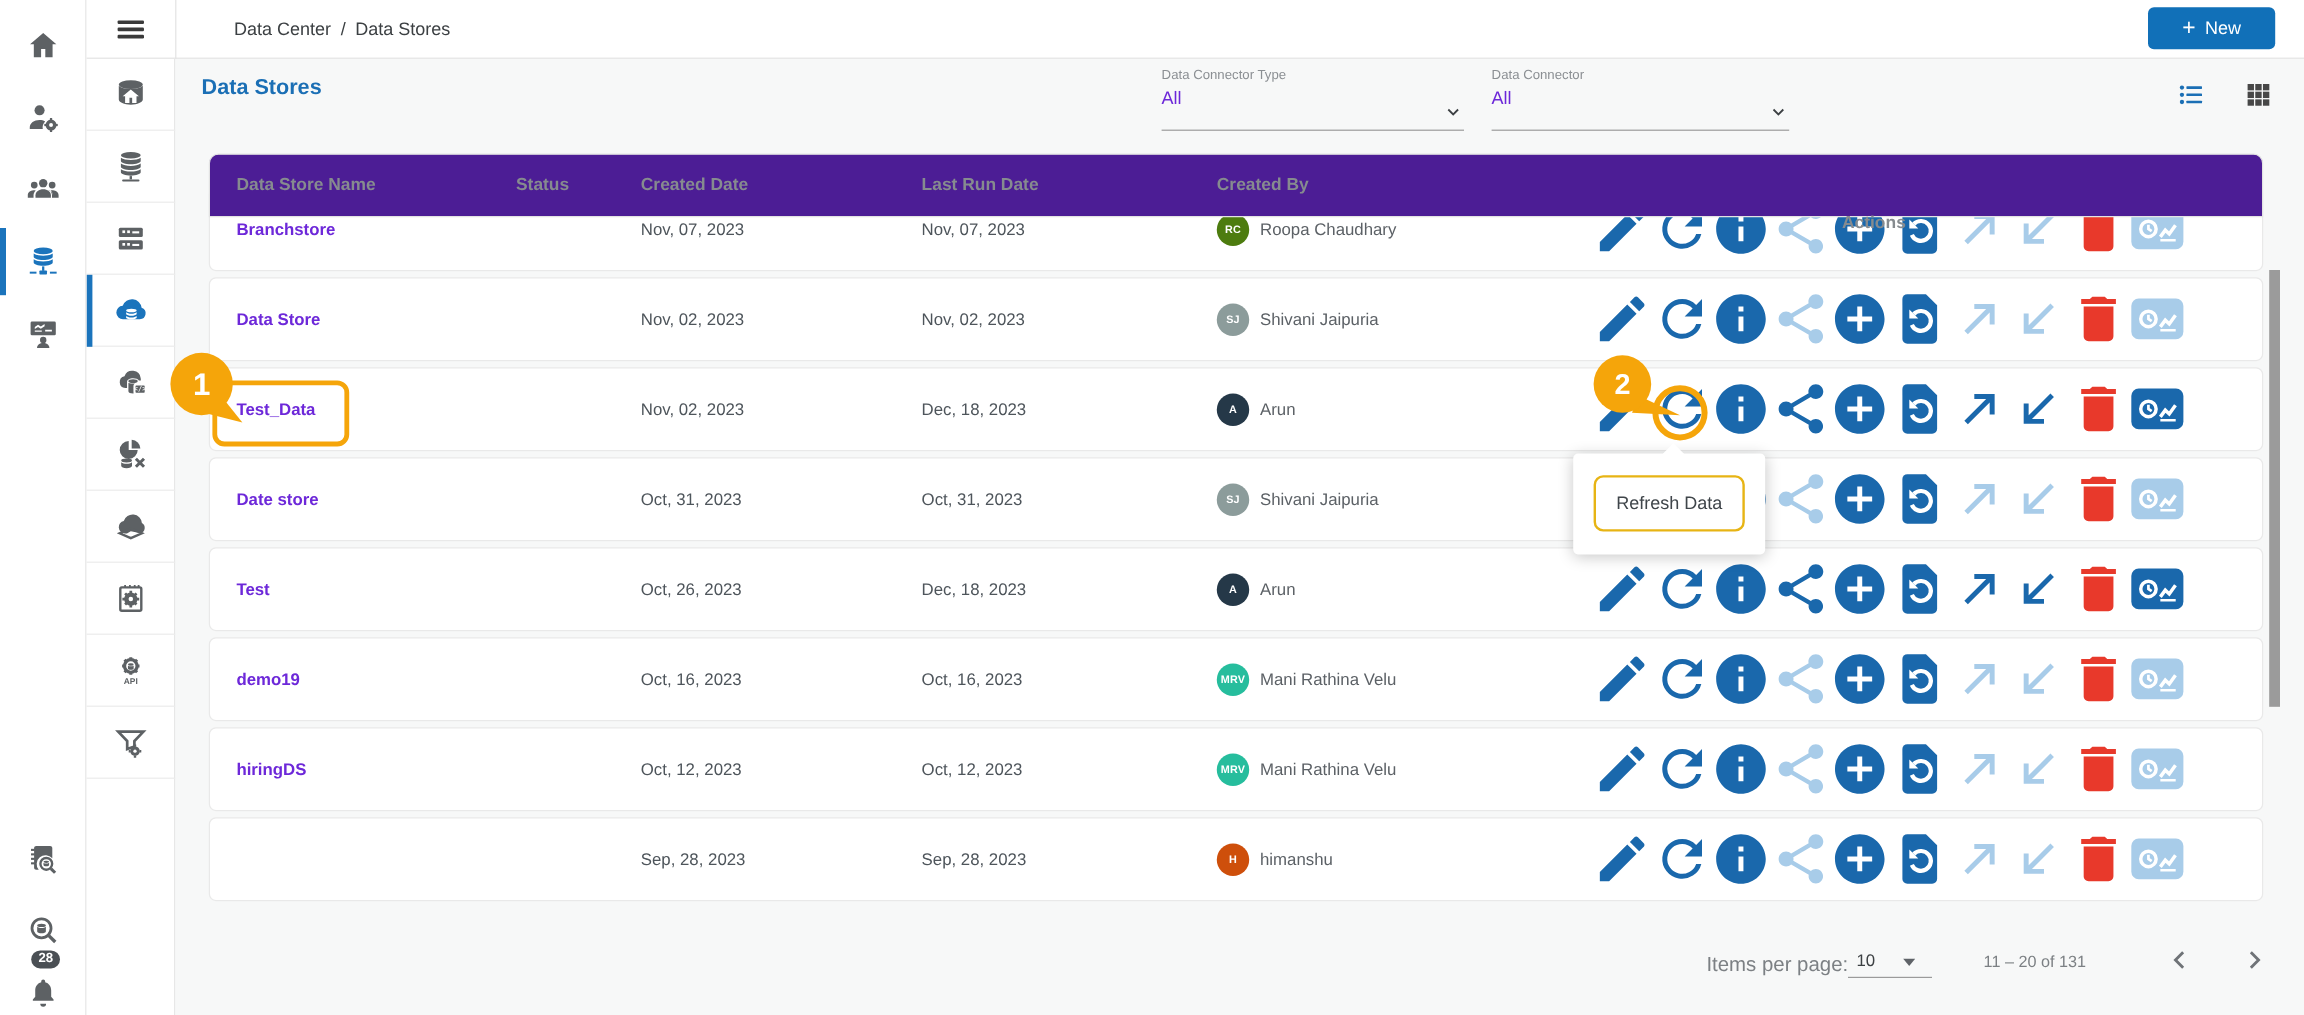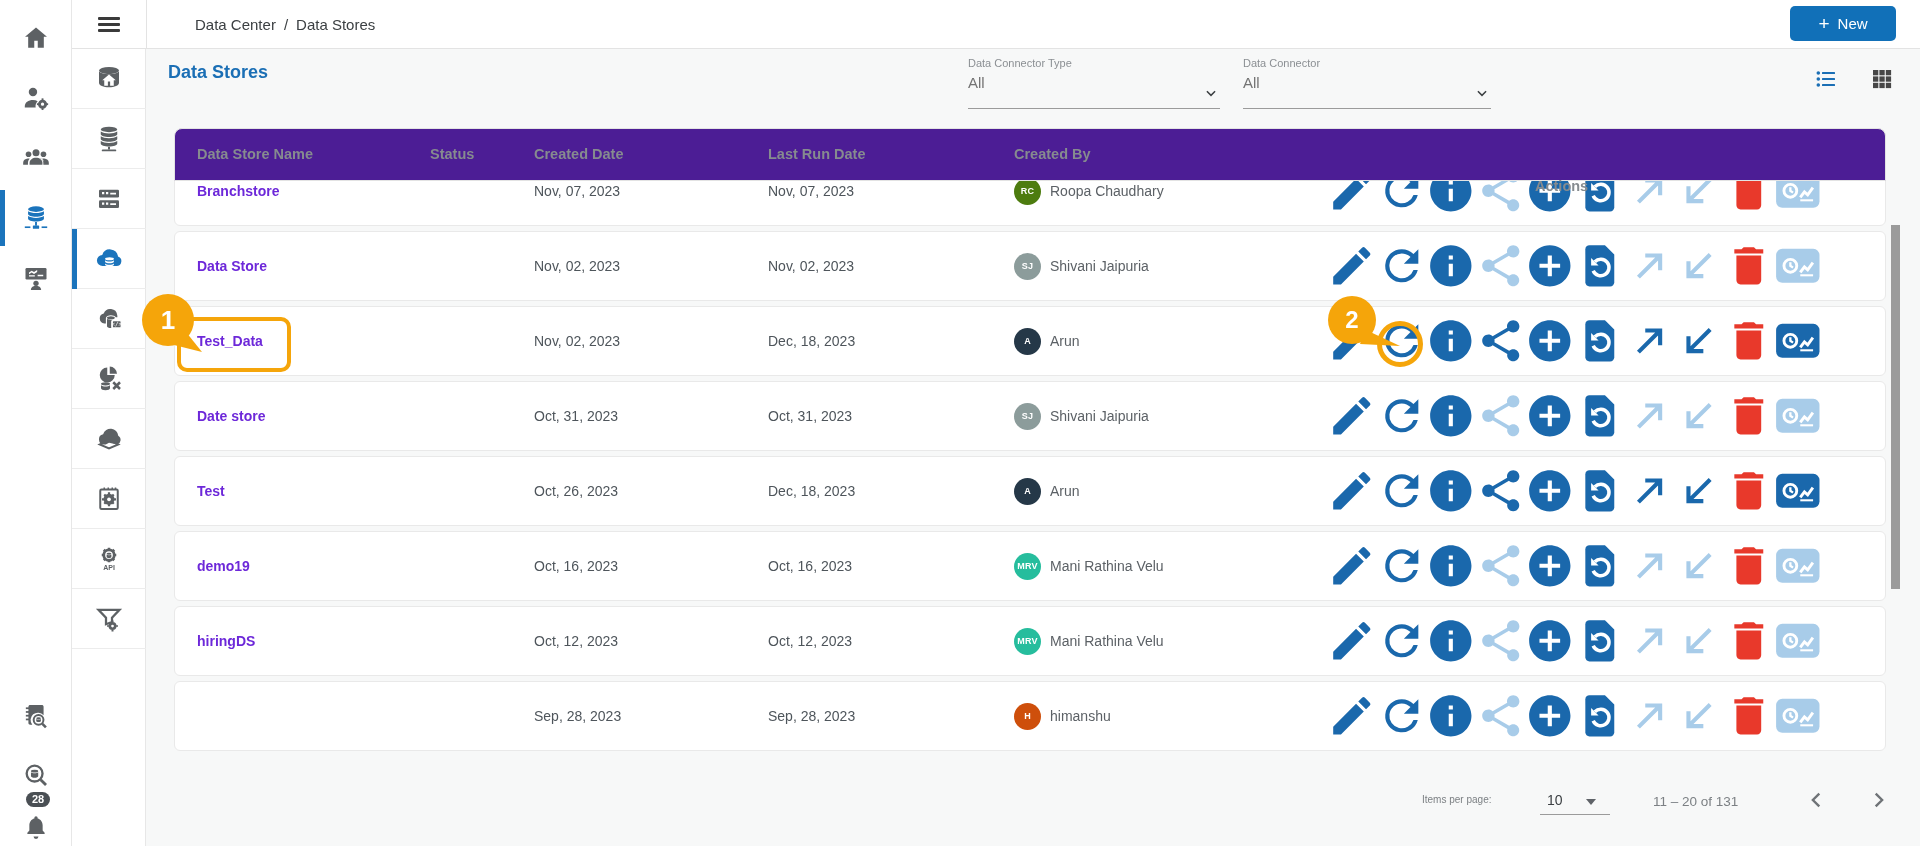--- a/index.html
+++ b/index.html
@@ -41,21 +41,21 @@
   .ssb-item.active .icon { color:#1b74bc; }
   .ssb-item.active::before { content:""; position:absolute; left:0; top:0; width:5px; height:60px;
     background:#1b74bc; }
 
   
   .content { position:absolute; left:146px; top:49px; width:1774px; height:797px; background:#f7f8f8; }
   .page-title { position:absolute; left:22px; top:13px; font-size:18px; font-weight:bold; color:#1b6fb5; }
 
   .filter { position:absolute; top:8px; height:52px; border-bottom:1px solid #9b9b9b; cursor:pointer; }
   .filter .flabel { font-size:11px; color:#8b8f93; }
-  .filter .fvalue { font-size:15px; color:#737373; margin-top:5px; }
+  .filter .fvalue { font-size:15px; color:#6d28d9; margin-top:5px; }
   .filter .chev { position:absolute; right:2px; bottom:8px; width:14px; height:14px; }
   .searchbox { position:absolute; top:24px; height:36px; border-bottom:1px solid #9b9b9b; }
   .searchbox .placeholder { font-size:15px; color:#9aa0a6; padding-top:6px; display:block; }
   .searchbox .mag { position:absolute; right:2px; top:4px; width:20px; height:20px; }
   .view-icon { position:absolute; top:18px; width:24px; height:24px; cursor:pointer; }
 
   
   .tbl-header { position:absolute; left:28px; top:79px; width:1712px; height:53px; background:#4c1d95;
     border:1px solid #e3e3e3; border-radius:8px 8px 0 0; z-index:3; }
   .tbl-header .hcell { position:absolute; top:17px; font-size:14.5px; color:#868b8f; font-weight:bold; }
@@ -73,21 +73,21 @@
   .act { width:49.6px; height:24px; display:flex; align-items:center; justify-content:center; cursor:pointer; }
   .act.on  { color:#1a68ac; }
   .act.off { color:#a8cce9; }
   .act.danger { color:#e8392b; }
 
   
   .scroll-thumb { position:absolute; left:1891px; top:225px; width:9px; height:364px; background:#9b9b9b; }
 
   
   .pag { position:absolute; z-index:2; }
-  .pag-label { left:1422px; top:794px; font-size:10px; color:#7c8084; }
+  .pag-label { left:1422px; top:794px; font-size:17px; color:#7c8084; }
   .pag-size  { left:1547px; top:792px; font-size:14px; color:#3c4043; }
   .pag-caret { left:1586px; top:799px; width:0; height:0; border-left:5.5px solid transparent;
     border-right:5.5px solid transparent; border-top:6px solid #5f6368; cursor:pointer; }
   .pag-underline { left:1540px; top:814px; width:70px; height:1px; background:#9b9b9b; }
   .pag-range { left:1653px; top:794px; font-size:13.5px; color:#7c8084; }
   .pag-prev { left:1806px; top:789px; width:22px; height:22px; cursor:pointer; }
   .pag-next { left:1867px; top:789px; width:22px; height:22px; cursor:pointer; }
 
   
   .hl-box { position:absolute; left:177px; top:317px; width:114px; height:55px;
@@ -930,14 +930,18 @@
     <path d="M50 44 L66 64 L38 57 Z" fill="#f5a50a"></path>
     <circle cx="32" cy="32" r="26" fill="#f5a50a"></circle>
     <text id="step1-num" x="32" y="41" text-anchor="middle" font-size="26" font-weight="bold" fill="#fff" font-family="Liberation Sans, sans-serif">1</text>
   </svg>
   <div class="ring"></div>
   <svg class="marker" style="left:1324px; top:294px; width:80px; height:64px;" viewBox="0 0 80 64">
     <path d="M42 36 L76 52 L36 50 Z" fill="#f5a50a"></path>
     <circle cx="28" cy="26" r="24" fill="#f5a50a"></circle>
     <text id="step2-num" x="28" y="34" text-anchor="middle" font-size="24" font-weight="bold" fill="#fff" font-family="Liberation Sans, sans-serif">2</text>
   </svg>
+  <div class="tooltip">
+    <div class="notch"></div>
+    <div class="inner">Refresh Data</div>
+  </div>
 
 </div>
 
 </body></html>

